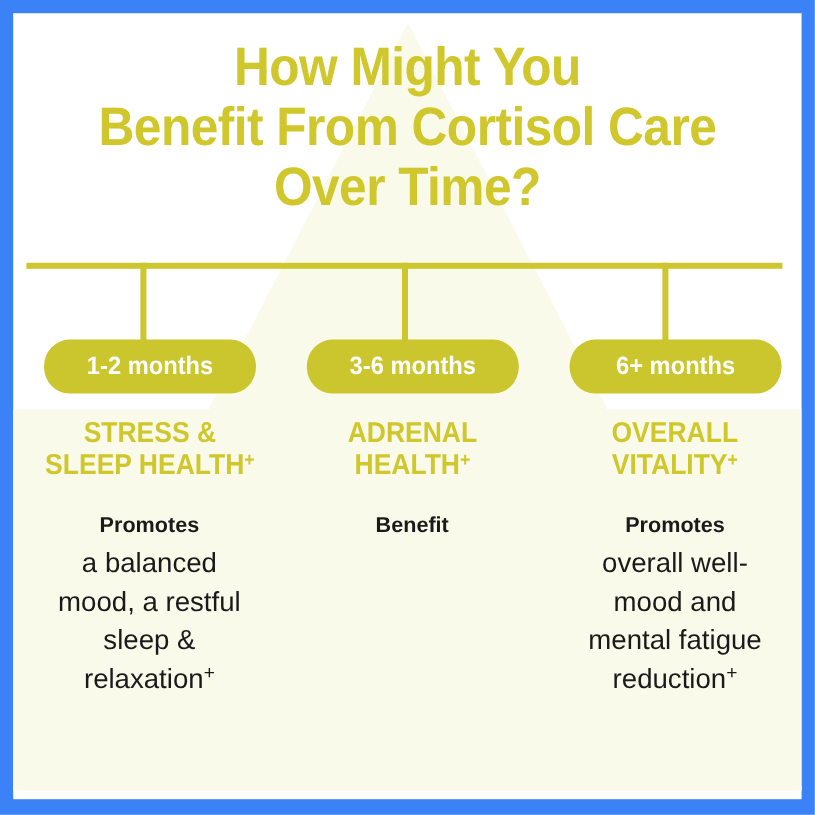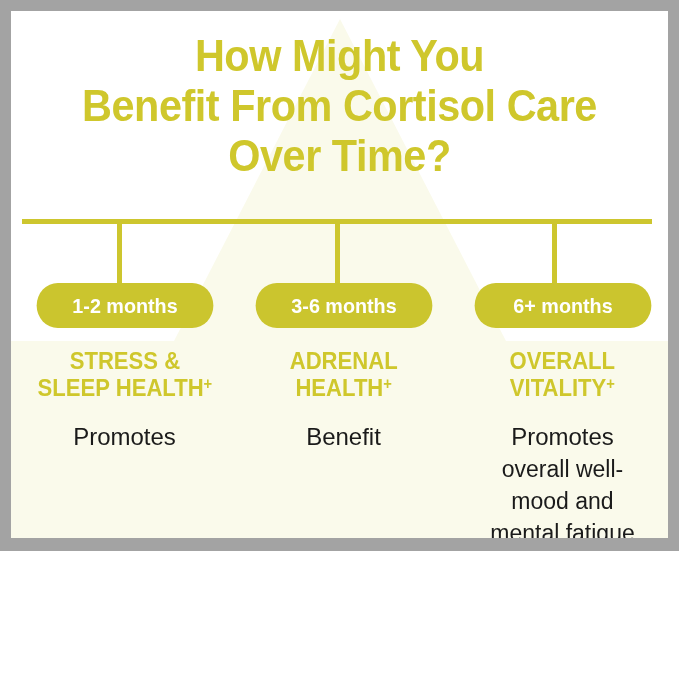--- a/index.html
+++ b/index.html
@@ -13,23 +13,23 @@
     overflow: hidden;
     background: #ffffff;
     font-family: "Liberation Sans", "DejaVu Sans", sans-serif;
     -webkit-font-smoothing: antialiased;
   }
 
   
   #infographic {
     position: relative;
     width: 679px;
-    height: 551px;
+    height: 679px;
     box-sizing: border-box;
-    background: #a3a3a3;          
+    background: #3b82f6;          
     padding: 11px 11px 13px 11px;
     overflow: hidden;
   }
 
   #canvas {
     position: relative;
     width: 100%;
     height: 100%;
     background: #ffffff;
     overflow: hidden;
@@ -180,22 +180,22 @@
 
   .col-body {
     margin-top: 20px;
     text-align: center;
     color: #1A1A1A;
     font-size: 23px;
     line-height: 32px;
   }
   .body-lead {
     display: block;
-    font-weight: normal;
-    font-size: 24px;
+    font-weight: bold;
+    font-size: 18px;
     line-height: 32px;
   }
   .body-rest {
     display: block;
     font-weight: normal;
     white-space: pre-line;
   }
   .body-rest .sup {
     font-size: 16px;
     vertical-align: 7px;
@@ -227,20 +227,24 @@
     </div>
 
     <div id="columns">
 
       <div class="col">
         <div class="pill">1-2 months</div>
         <div class="col-heading"><span>STRESS &amp;
 SLEEP HEALTH</span><span class="sup">+</span></div>
         <div class="col-body">
           <span class="body-lead">Promotes</span>
+          <span class="body-rest"><span>a balanced
+mood, a restful
+sleep &amp;
+relaxation</span><span class="sup">+</span></span>
         </div>
       </div>
 
       <div class="col">
         <div class="pill">3-6 months</div>
         <div class="col-heading"><span>ADRENAL
 HEALTH</span><span class="sup">+</span></div>
         <div class="col-body">
           <span class="body-lead">Benefit</span>
         </div>

